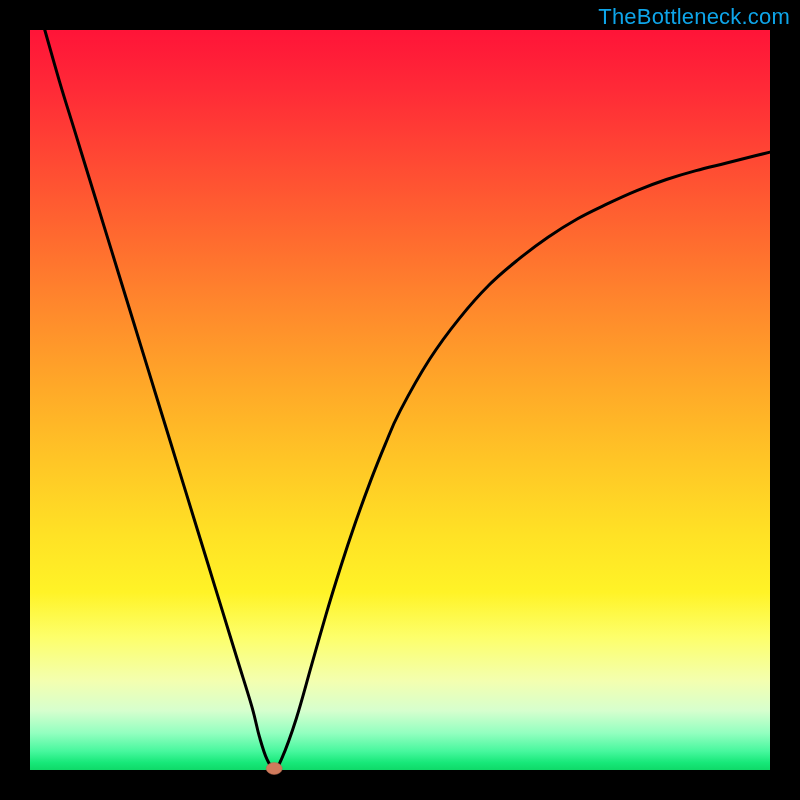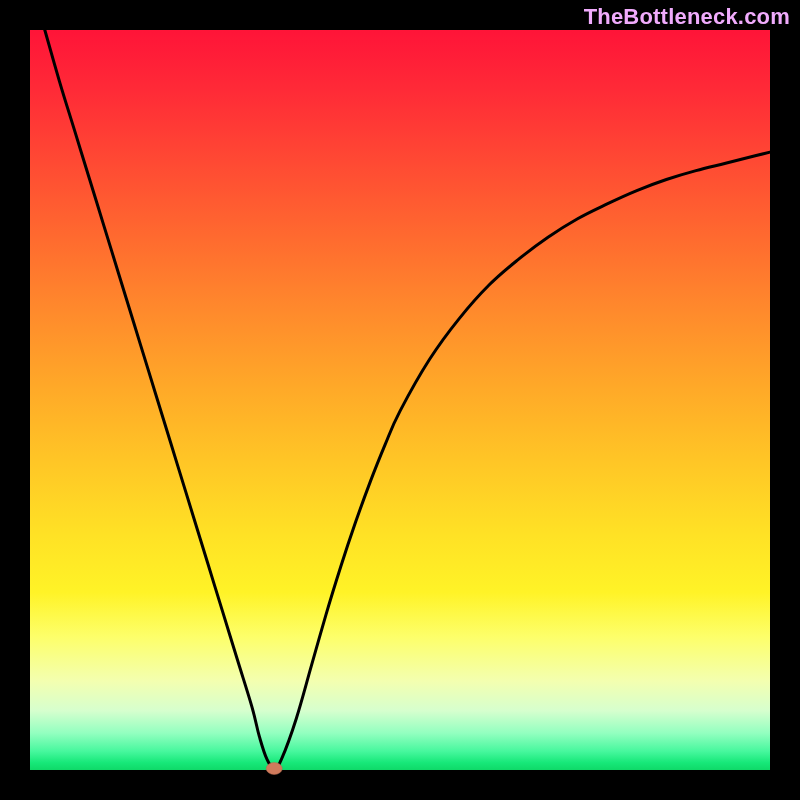--- a/index.html
+++ b/index.html
@@ -14,23 +14,23 @@
   .frame {
     position: relative;
     width: 800px;
     height: 800px;
     background: #000;
   }
   .watermark {
     position: absolute;
     top: 4px;
     right: 10px;
-    color: #f0abfc;
+    color: #0ea5e9;
     font-size: 22px;
-    font-weight: 700;
+    font-weight: 400;
     letter-spacing: 0.2px;
     z-index: 10;
   }
   .plot-outer {
     position: absolute;
     left: 30px;
     top: 30px;
     width: 740px;
     height: 740px;
     background: #000;

